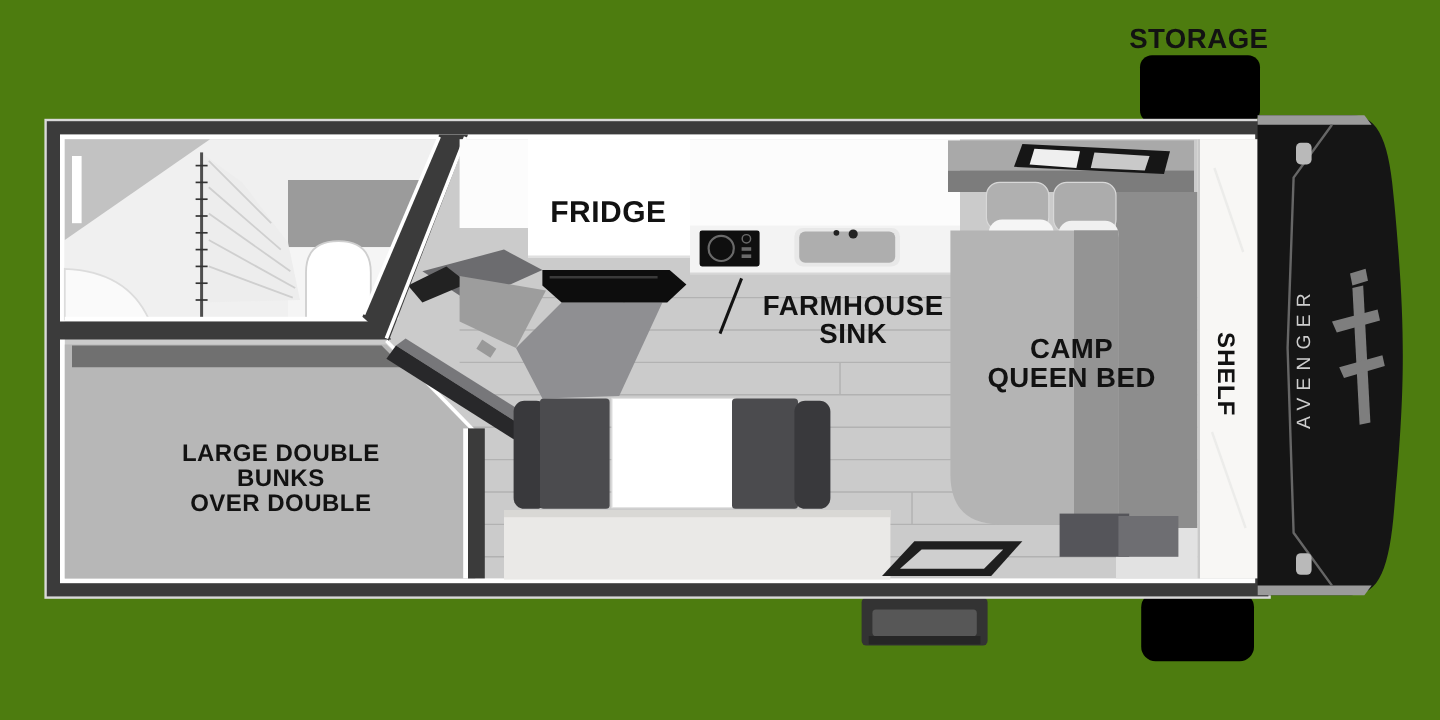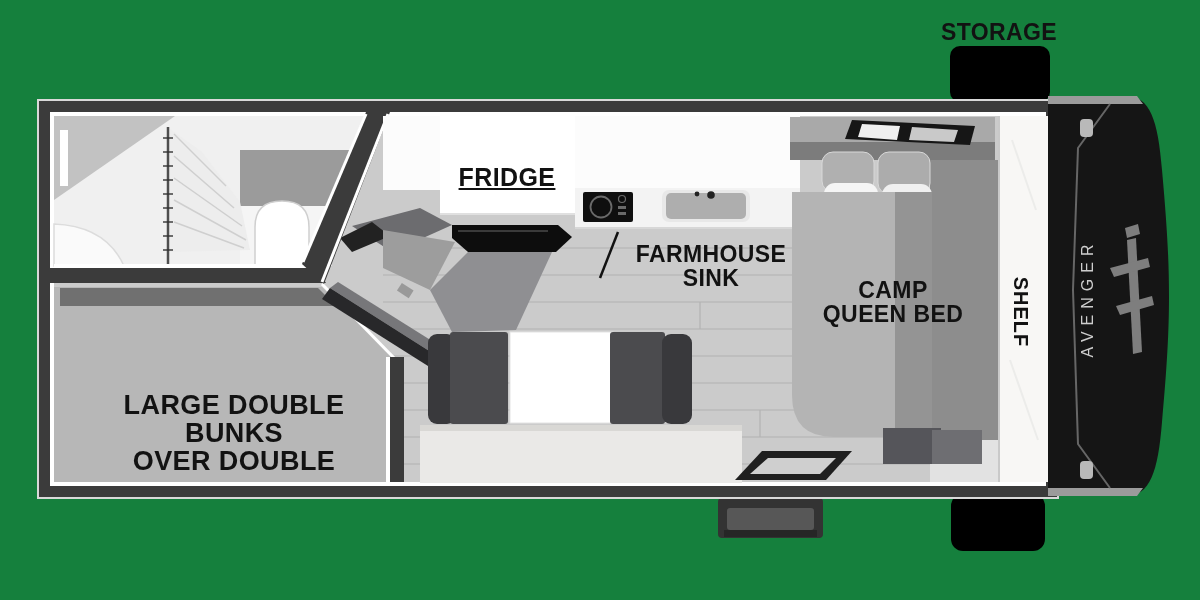--- a/index.html
+++ b/index.html
@@ -1,27 +1,27 @@
 <!DOCTYPE html>
 <html><head>
 <meta charset="utf-8">
 <style>
   html,body{margin:0;padding:0;background:#ffffff;}
-  #stage{position:relative;width:1200px;height:600px;background:#15803d;overflow:hidden;
+  #stage{position:relative;width:1200px;height:600px;background:#4d7c0f;overflow:hidden;
          font-family:"Liberation Sans",sans-serif;}
   #stage svg{position:absolute;left:0;top:0;}
   .lbl{position:absolute;font-weight:800;color:#121212;text-align:center;line-height:1.04;
        letter-spacing:.4px;transform:translate(-50%,-50%);white-space:nowrap;z-index:5;}
   .lbl span{display:block;}
   .lbl-storage{font-size:23px;}
   .lbl-fridge{font-size:25px;}
   .lbl-stove{font-size:23px;}
   .lbl-sink{font-size:23px;}
   .lbl-bed{font-size:23px;}
-  .lbl-bunks{font-size:27px;margin-top:34px;}
+  .lbl-bunks{font-size:20px;}
   .lbl-shelf{font-size:20px;transform:translate(-50%,-50%) rotate(90deg);letter-spacing:1px;}
   .lbl-brand{font-size:16px;font-weight:400;color:#cdcdcd;letter-spacing:6px;
              transform:translate(-50%,-50%) rotate(-90deg);}
 </style>
 </head>
 <body>
 
 <div id="stage">
 <svg width="1200" height="600" viewBox="0 0 1200 600">
 
@@ -183,21 +183,21 @@
       <polygon points="1127,240 1136,238 1142,352 1133,354"></polygon>
       <polygon points="1110,268 1148,258 1150,267 1114,277"></polygon>
       <polygon points="1116,306 1152,296 1154,305 1120,315"></polygon>
     </g>
   </g>
 </svg>
 
   <div class="lbl lbl-storage" style="left:999px;top:33px;">
     <span>STORAGE</span>
   </div>
-  <div class="lbl lbl-fridge" style="left:507px;top:177px;text-decoration:underline;">
+  <div class="lbl lbl-fridge" style="left:507px;top:177px;">
     <span>FRIDGE</span>
   </div>
   <div class="lbl lbl-sink" style="left:711px;top:267px;">
     <span>FARMHOUSE</span>
     <span>SINK</span>
   </div>
   <div class="lbl lbl-bed" style="left:893px;top:303px;">
     <span>CAMP</span>
     <span>QUEEN BED</span>
   </div>

